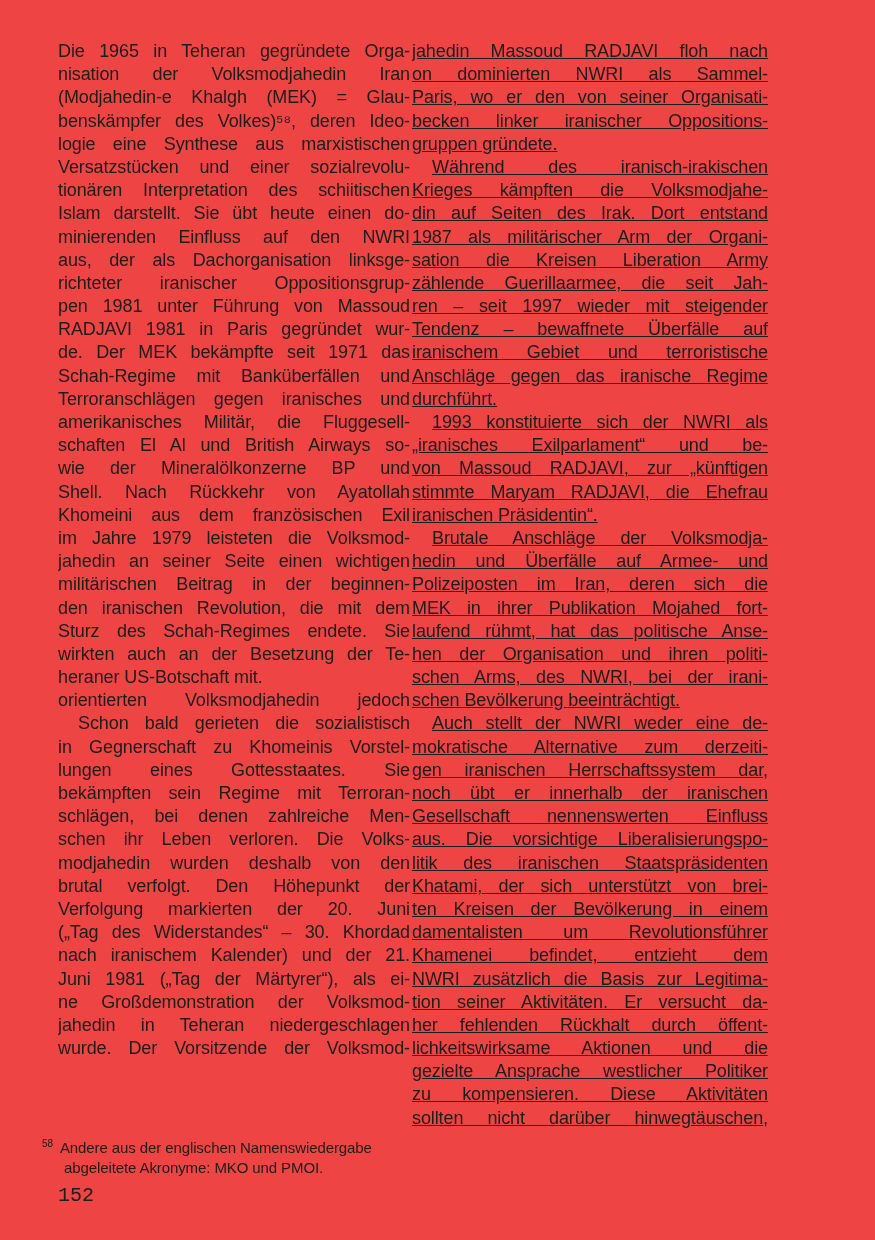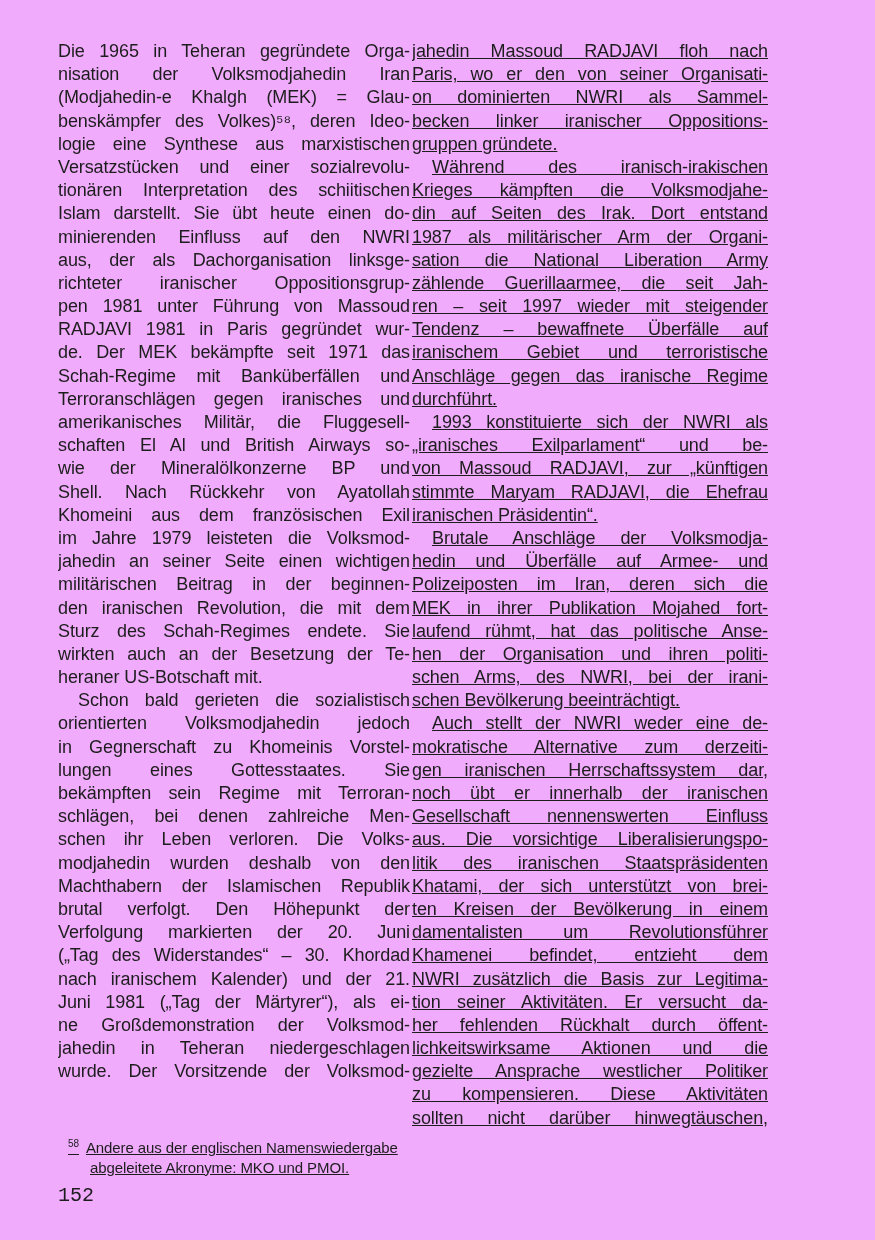--- a/index.html
+++ b/index.html
@@ -8,21 +8,21 @@
     height: 1240px;
     background: #ffffff;
     position: relative;
     overflow: hidden;
     font-family: "Liberation Sans", "DejaVu Sans", sans-serif;
     color: #1d1d1d;
   }
   .page {
     position: absolute;
     inset: 0;
-    background: #f0abfc;
+    background: #ef4444;
   }
   .col {
     position: absolute;
     top: 40px;
     font-size: 18px;
     line-height: 23.2px;
     letter-spacing: -0.1px;
   }
   #col-left  { left: 58px;  width: 352px; }
   #col-right { left: 412px; width: 356px; text-decoration: underline; }
@@ -31,27 +31,26 @@
     height: 23.2px;
     overflow: hidden;
     text-align: justify;
     text-align-last: justify;
     white-space: normal;
   }
   .line.end { text-align-last: left; }
   .line.indent { text-indent: 20px; }
   .footnote {
     position: absolute;
-    left: 68px;
+    left: 42px;
     top: 1134px;
     width: 370px;
     font-size: 15px;
     line-height: 19.5px;
     letter-spacing: -0.1px;
-    text-decoration: underline;
   }
   .fn-marker {
     font-size: 10px;
     margin-right: 7px;
   }
   .fn-cont { padding-left: 22px; }
   .page-number {
     position: absolute;
     left: 58px;
     top: 1184px;
@@ -90,54 +89,53 @@
         <div class="line">Khomeini aus dem französischen Exil</div>
         <div class="line">im Jahre 1979 leisteten die Volksmod-</div>
         <div class="line">jahedin an seiner Seite einen wichtigen</div>
         <div class="line">militärischen Beitrag in der beginnen-</div>
         <div class="line">den iranischen Revolution, die mit dem</div>
         <div class="line">Sturz des Schah-Regimes endete. Sie</div>
         <div class="line">wirkten auch an der Besetzung der Te-</div>
         <div class="line end">heraner US-Botschaft mit.</div>
       </div>
       <div class="para">
+        <div class="line">orientierten Volksmodjahedin jedoch</div>
         <div class="line indent">Schon bald gerieten die sozialistisch</div>
-        <div class="line">orientierten Volksmodjahedin jedoch</div>
         <div class="line">in Gegnerschaft zu Khomeinis Vorstel-</div>
         <div class="line">lungen eines Gottesstaates. Sie</div>
         <div class="line">bekämpften sein Regime mit Terroran-</div>
         <div class="line">schlägen, bei denen zahlreiche Men-</div>
         <div class="line">schen ihr Leben verloren. Die Volks-</div>
         <div class="line">modjahedin wurden deshalb von den</div>
-        <div class="line">Machthabern der Islamischen Republik</div>
         <div class="line">brutal verfolgt. Den Höhepunkt der</div>
         <div class="line">Verfolgung markierten der 20. Juni</div>
         <div class="line">(„Tag des Widerstandes“ – 30. Khordad</div>
         <div class="line">nach iranischem Kalender) und der 21.</div>
         <div class="line">Juni 1981 („Tag der Märtyrer“), als ei-</div>
         <div class="line">ne Großdemonstration der Volksmod-</div>
         <div class="line">jahedin in Teheran niedergeschlagen</div>
         <div class="line">wurde. Der Vorsitzende der Volksmod-</div>
       </div>
     </div>
 
   <div class="col" id="col-right">
       <div class="para">
         <div class="line">jahedin Massoud RADJAVI floh nach</div>
+        <div class="line">on dominierten NWRI als Sammel-</div>
         <div class="line">Paris, wo er den von seiner Organisati-</div>
-        <div class="line">on dominierten NWRI als Sammel-</div>
         <div class="line">becken linker iranischer Oppositions-</div>
         <div class="line end">gruppen gründete.</div>
       </div>
       <div class="para">
         <div class="line indent">Während des iranisch-irakischen</div>
         <div class="line">Krieges kämpften die Volksmodjahe-</div>
         <div class="line">din auf Seiten des Irak. Dort entstand</div>
         <div class="line">1987 als militärischer Arm der Organi-</div>
-        <div class="line">sation die National Liberation Army</div>
+        <div class="line">sation die Kreisen Liberation Army</div>
         <div class="line">zählende Guerillaarmee, die seit Jah-</div>
         <div class="line">ren – seit 1997 wieder mit steigender</div>
         <div class="line">Tendenz – bewaffnete Überfälle auf</div>
         <div class="line">iranischem Gebiet und terroristische</div>
         <div class="line">Anschläge gegen das iranische Regime</div>
         <div class="line end">durchführt.</div>
       </div>
       <div class="para">
         <div class="line indent">1993 konstituierte sich der NWRI als</div>
         <div class="line">„iranisches Exilparlament“ und be-</div>

